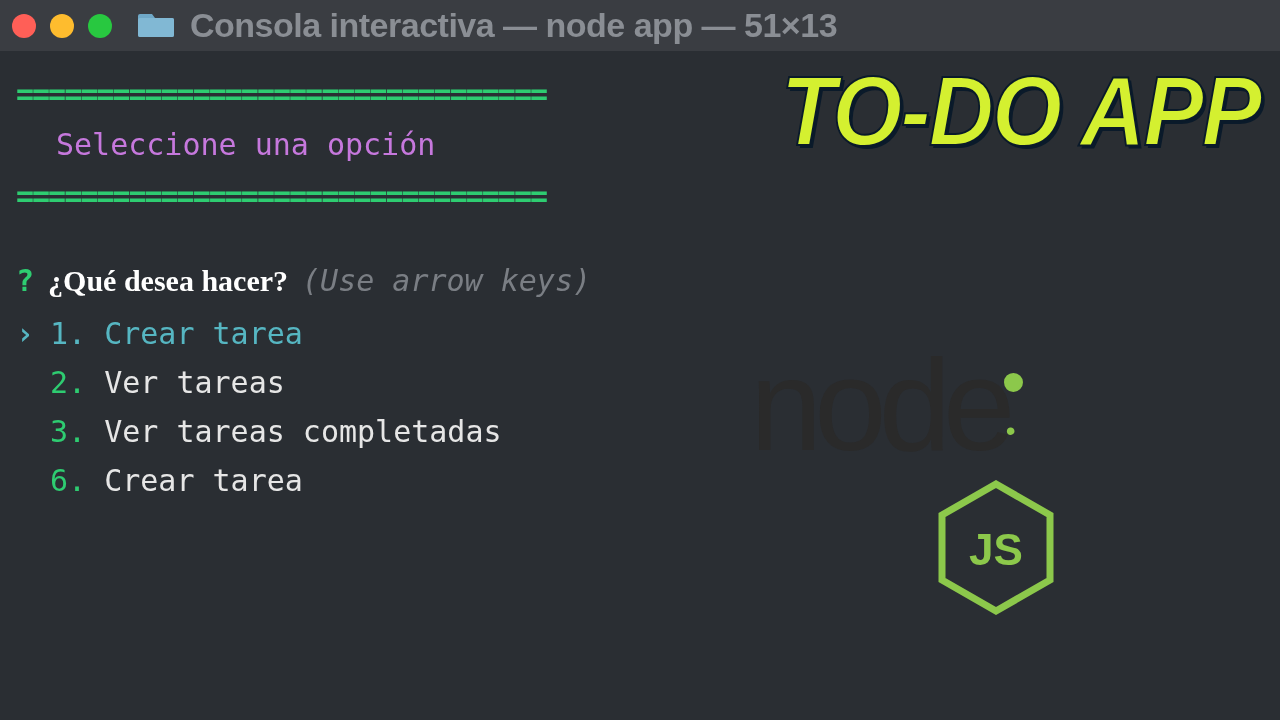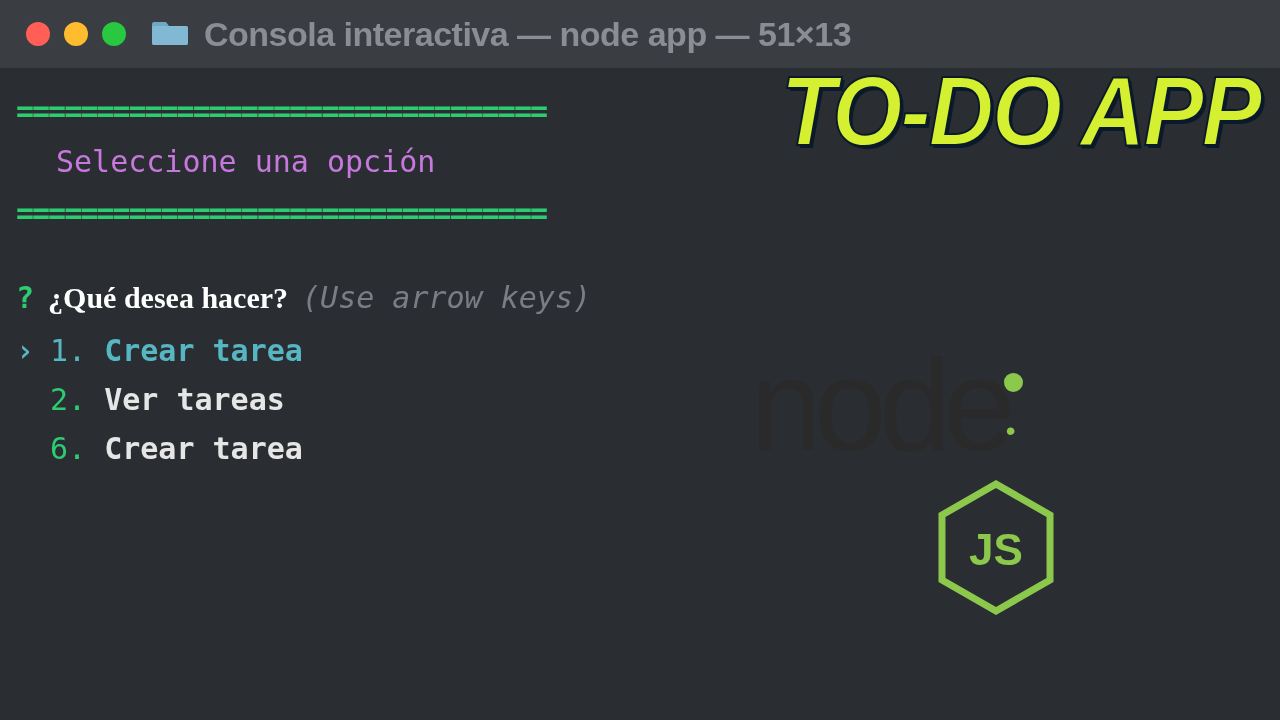--- a/index.html
+++ b/index.html
@@ -6,24 +6,24 @@
   body {
     width: 1280px;
     height: 720px;
     background: #2a2e33;
     font-family: 'SF Mono', 'Menlo', 'Monaco', 'Consolas', monospace;
     overflow: hidden;
     position: relative;
   }
   .titlebar {
     background: #3a3d42;
-    height: 68px;
+    height: 51px;
     display: flex;
     align-items: center;
-    padding: 0 26px;
+    padding: 0 12px;
     gap: 16px;
   }
   .traffic-lights {
     display: flex;
     gap: 14px;
     align-items: center;
   }
   .traffic-light {
     width: 24px;
     height: 24px;
@@ -82,21 +82,21 @@
     color: #56b6c2;
     width: 20px;
     display: inline-block;
     font-weight: bold;
   }
   .pointer-empty {
     width: 20px;
     display: inline-block;
   }
   .item-num { color: #2ecc71; }
-  .item-label { color: #e6e6e6; font-weight: bold; }
+  .item-label { color: #e6e6e6; }
   .item-selected .item-label { color: #56b6c2; }
   .item-selected .item-num { color: #56b6c2; }
 
   .overlay-title {
     position: absolute;
     top: 70px;
     right: 20px;
     font-family: 'Arial Black','Impact',sans-serif;
     font-size: 98px;
     font-weight: 900;
@@ -166,20 +166,24 @@
       <div class="menu-item item-selected">
         <span class="pointer">›</span>
         <span><span class="item-num">1.</span> <span class="item-label">Crear tarea</span></span>
       </div>
       <div class="menu-item">
         <span class="pointer-empty"></span>
         <span><span class="item-num">2.</span> <span class="item-label">Ver tareas</span></span>
       </div>
       <div class="menu-item">
         <span class="pointer-empty"></span>
+        <span><span class="item-num">3.</span> <span class="item-label">Ver tareas completadas</span></span>
+      </div>
+      <div class="menu-item">
+        <span class="pointer-empty"></span>
         <span><span class="item-num">6.</span> <span class="item-label">Crear tarea</span></span>
       </div>
     </div>
 </div>
 
 <div class="overlay-title">TO-DO APP</div>
 
 <div class="node-logo">
   <div class="node-text">
     <span>n</span>

